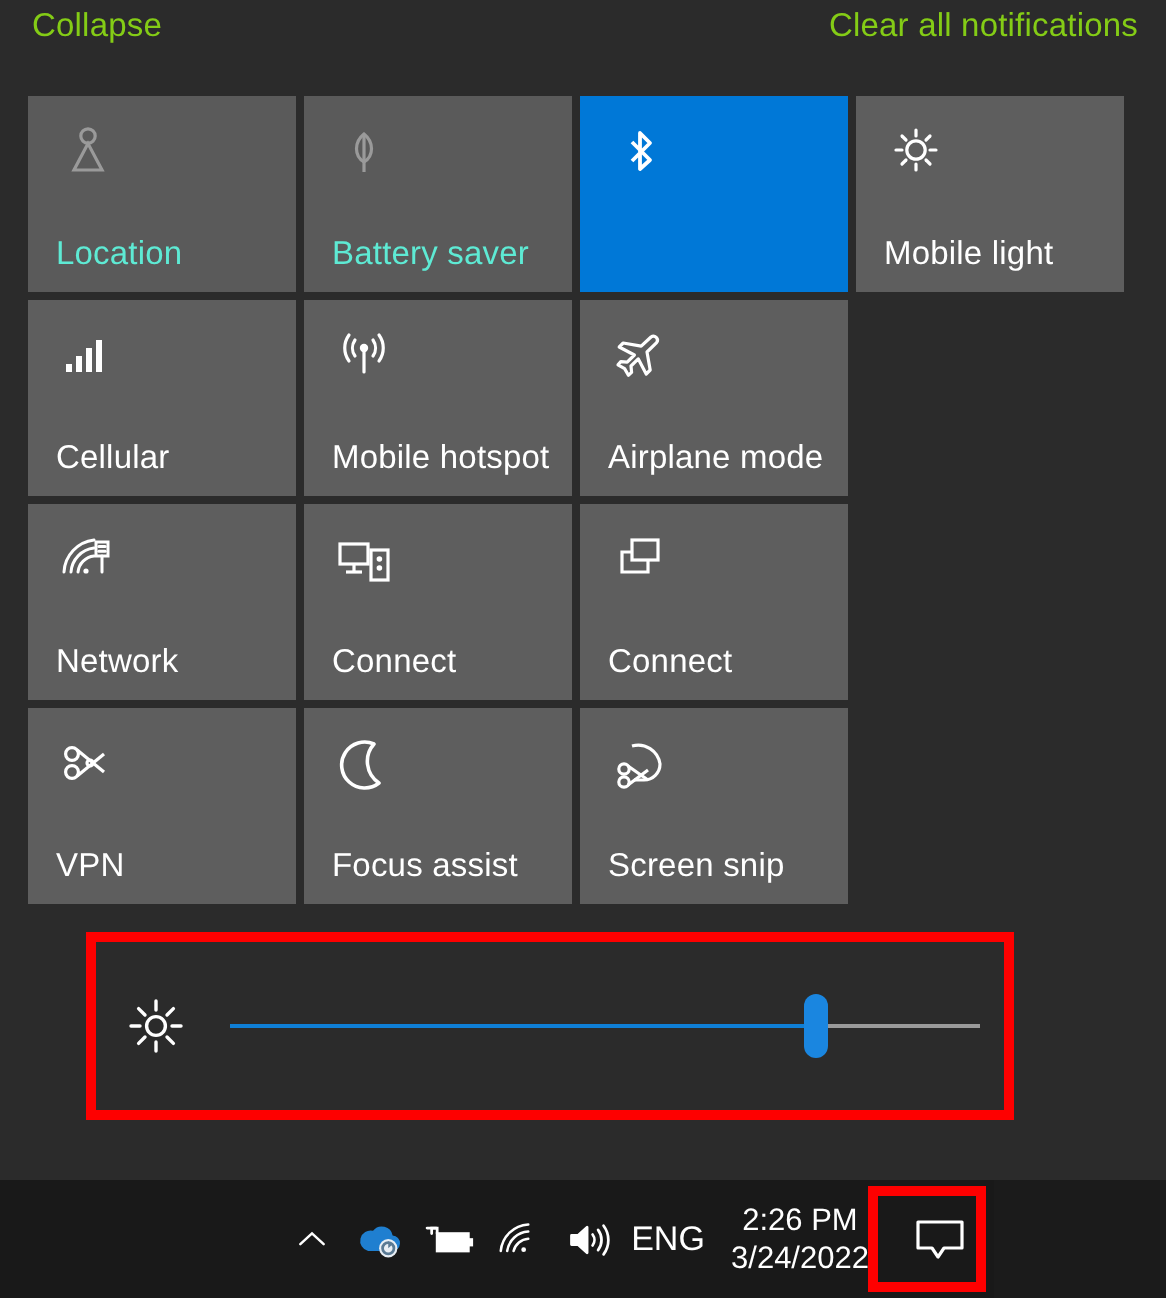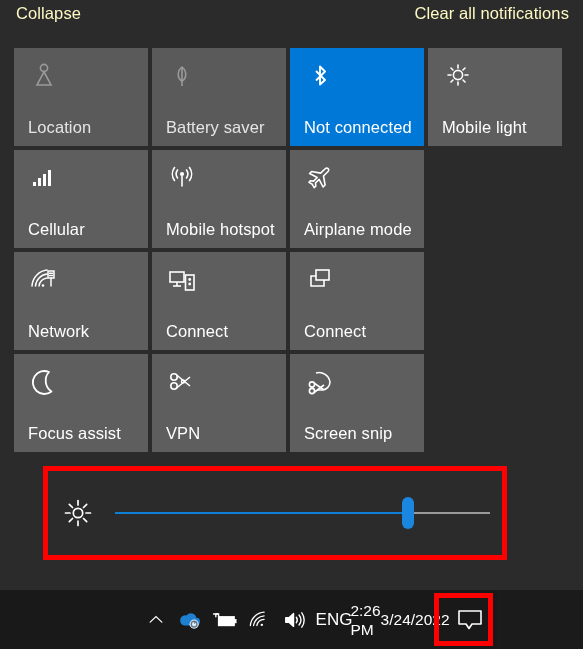--- a/index.html
+++ b/index.html
@@ -28,21 +28,21 @@
   
   .ac-header {
     position: absolute;
     left: 0; top: 0;
     width: 583px;
     height: 42px;
   }
   .ac-header .hdr-link {
     position: absolute;
     top: 4px;
-    color: #fef9c3;
+    color: #84cc16;
     font-size: 16.5px;
     letter-spacing: .1px;
     cursor: default;
     white-space: nowrap;
   }
   .hdr-collapse { left: 16px; }
   .hdr-clear { right: 14px; }
 
   
   .tile-grid {
@@ -83,21 +83,21 @@
   .tile .t-label {
     position: absolute;
     left: 14px;
     bottom: 9px;
     right: 6px;
     font-size: 16.5px;
     color: #ffffff;
     white-space: nowrap;
     letter-spacing: .1px;
   }
-  .tile.dim .t-label { color: #e5e5e5; }
+  .tile.dim .t-label { color: #5eead4; }
 
   
   .brightness-row {
     position: absolute;
     left: 0;
     top: 468px;
     width: 583px;
     height: 92px;
   }
   .slider-wrap {
@@ -189,20 +189,21 @@
   .tray-volume { width: 34px; height: 59px; }
   .tray-lang {
     width: 46px; height: 59px;
     font-size: 17px;
     color: #ffffff;
   }
   .tray-clock {
     width: 86px;
     height: 59px;
     display: flex;
+    flex-direction: column;
     align-items: center;
     justify-content: center;
     color: #ffffff;
     font-size: 15.5px;
     line-height: 19px;
     cursor: default;
   }
   .tray-actioncenter {
     width: 54px;
     height: 59px;
@@ -256,21 +257,20 @@
         </span>
         <span class="t-label">Battery saver</span>
       </div>
 
       <div class="tile accent">
         <span class="t-icon">
           <svg viewBox="0 0 32 32" width="32" height="32" fill="none" stroke="currentColor" stroke-width="1.9" stroke-linejoin="round">
             <path d="M12 11 L21 20 L16 24.5 V6.5 L21 11.5 L12 20.5"></path>
           </svg>
         </span>
-        <span class="t-label">Not connected</span>
       </div>
 
       <div class="tile">
         <span class="t-icon">
           <svg viewBox="0 0 32 32" width="32" height="32" fill="none" stroke="currentColor" stroke-width="1.6">
             <circle cx="16" cy="15" r="4.6"></circle>
             <g stroke-linecap="round">
               <line x1="16" y1="5" x2="16" y2="8"></line>
               <line x1="16" y1="22" x2="16" y2="25"></line>
               <line x1="6" y1="15" x2="9" y2="15"></line>
@@ -366,38 +366,38 @@
           </svg>
         </span>
         <span class="t-label">Connect</span>
       </div>
     </div>
 
     <div class="tile-row">
 
       <div class="tile">
         <span class="t-icon">
-          <svg viewBox="0 0 32 32" width="32" height="32" fill="none" stroke="currentColor" stroke-width="1.8" stroke-linejoin="round">
-            <path d="M21 6 a11.5 11.5 0 1 0 2.5 19.5 A13 13 0 0 1 21 6 Z"></path>
-          </svg>
-        </span>
-        <span class="t-label">Focus assist</span>
-      </div>
-
-      <div class="tile">
-        <span class="t-icon">
           <svg viewBox="0 0 32 32" width="32" height="32" fill="none" stroke="currentColor" stroke-width="1.6">
             <circle cx="8" cy="11" r="3.2"></circle>
             <circle cx="8" cy="20" r="3.2"></circle>
             <path d="M10.6 9 L24 20"></path>
             <path d="M10.6 22 L24 11"></path>
             <circle cx="17" cy="15.5" r="1.5"></circle>
           </svg>
         </span>
         <span class="t-label">VPN</span>
+      </div>
+
+      <div class="tile">
+        <span class="t-icon">
+          <svg viewBox="0 0 32 32" width="32" height="32" fill="none" stroke="currentColor" stroke-width="1.8" stroke-linejoin="round">
+            <path d="M21 6 a11.5 11.5 0 1 0 2.5 19.5 A13 13 0 0 1 21 6 Z"></path>
+          </svg>
+        </span>
+        <span class="t-label">Focus assist</span>
       </div>
 
       <div class="tile">
         <span class="t-icon">
           <svg viewBox="0 0 32 32" width="32" height="32" fill="none" stroke="currentColor" stroke-width="1.6">
             <path d="M12 7 a11 11 0 0 1 14 9 a8 8 0 0 1 -8 8 H13"></path>
             <circle cx="8" cy="18.5" r="2.6"></circle>
             <circle cx="8" cy="25" r="2.6"></circle>
             <path d="M10 17 L20 24"></path>
             <path d="M10 26.5 L20 19"></path>

